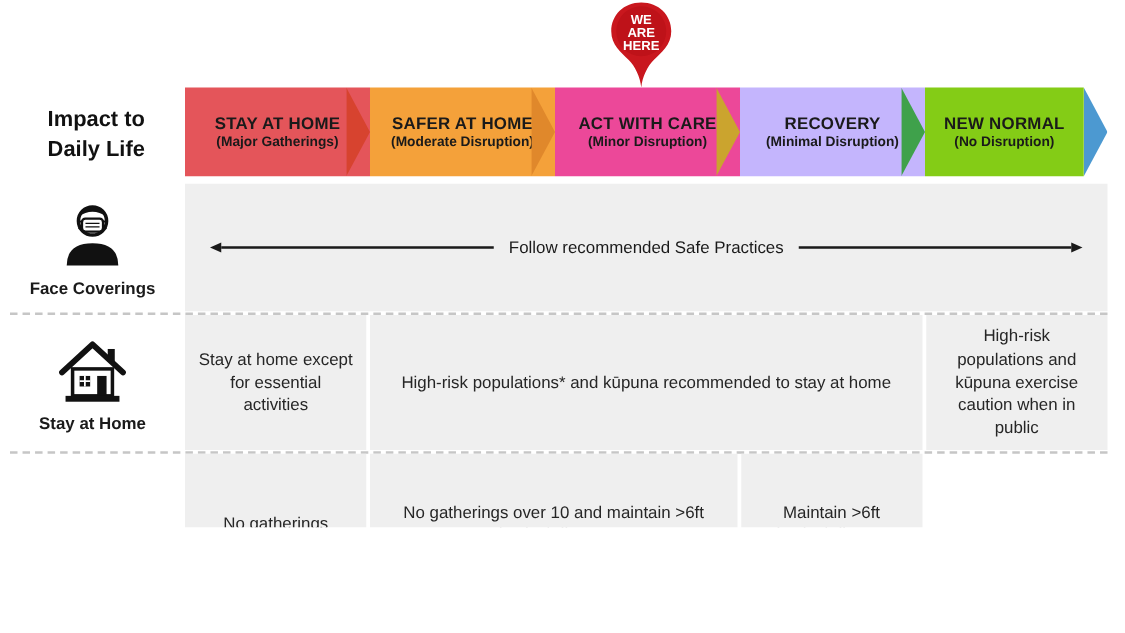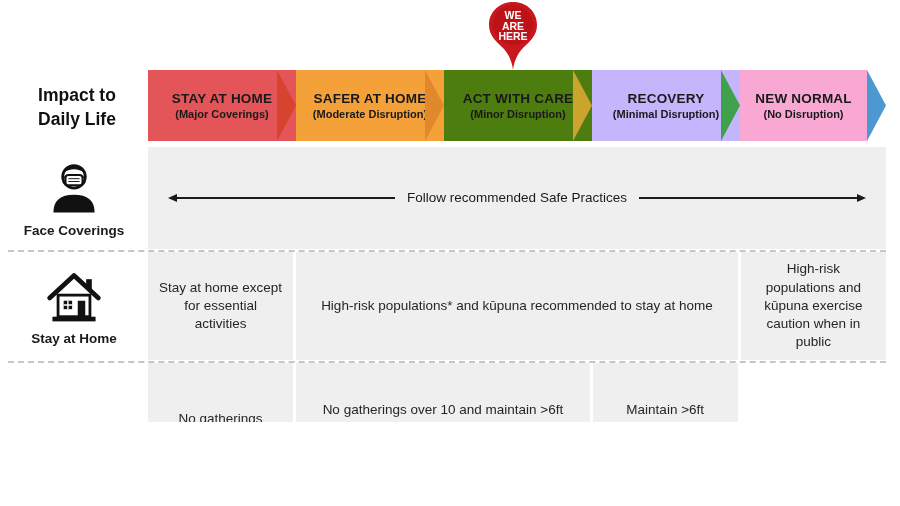--- a/index.html
+++ b/index.html
@@ -75,39 +75,39 @@
       <text x="32" y="29.5" text-anchor="middle" font-size="10.5">ARE</text>
       <text x="32" y="40" text-anchor="middle" font-size="10.5">HERE</text>
     </svg>
   </div>
 
   <div class="impact-title">Impact to Daily Life</div>
 
   <div class="bands">
     <div class="band" style="left: 0px; background: rgb(228, 85, 90);">
       <div class="t">STAY AT HOME</div>
-      <div class="s">(Major Coverings)</div>
+      <div class="s">(Major Gatherings)</div>
     </div>
     <div class="tip" style="left: 129px; background: rgb(215, 67, 47);"></div>
     <div class="band" style="left: 148px; background: rgb(244, 161, 58);">
       <div class="t">SAFER AT HOME</div>
       <div class="s">(Moderate Disruption)</div>
     </div>
     <div class="tip" style="left: 277px; background: rgb(224, 136, 43);"></div>
-    <div class="band" style="left: 296px; background: #4d7c0f;">
+    <div class="band" style="left: 296px; background: #ec4899;">
       <div class="t">ACT WITH CARE</div>
       <div class="s">(Minor Disruption)</div>
     </div>
     <div class="tip" style="left: 425px; background: rgb(203, 164, 46);"></div>
     <div class="band" style="left: 444px; background: #c4b5fd;">
       <div class="t">RECOVERY</div>
       <div class="s">(Minimal Disruption)</div>
     </div>
     <div class="tip" style="left: 573px; background: rgb(63, 161, 75);"></div>
-    <div class="band" style="left: 592px; width: 127px; background: #f9a8d4;">
+    <div class="band" style="left: 592px; width: 127px; background: #84cc16;">
       <div class="t">NEW NORMAL</div>
       <div class="s">(No Disruption)</div>
     </div>
     <div class="tip" style="left: 719px; background: rgb(76, 153, 209);"></div>
   </div>
 
   <div class="row-label-box" style="top:150px; height:96px;">
     <div class="icon">
       <svg viewBox="0 0 64 64">
         <circle cx="32" cy="19" r="12" fill="#fff" stroke="#111" stroke-width="3"></circle>

